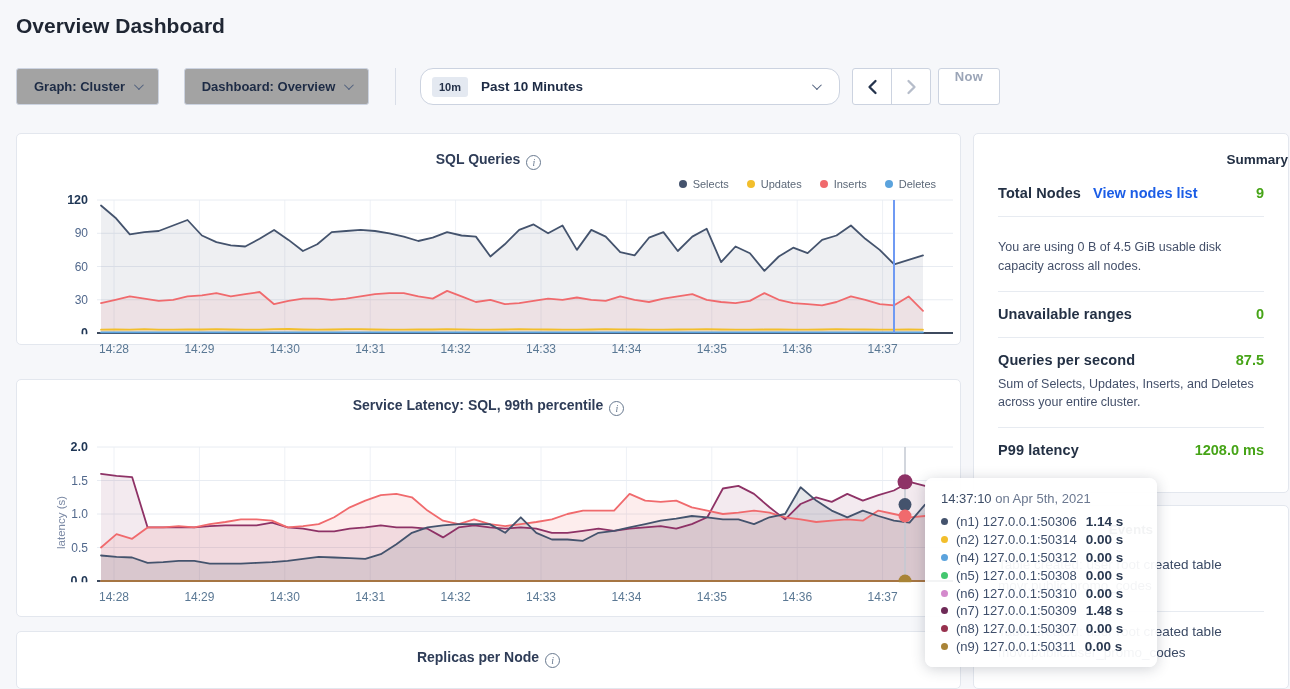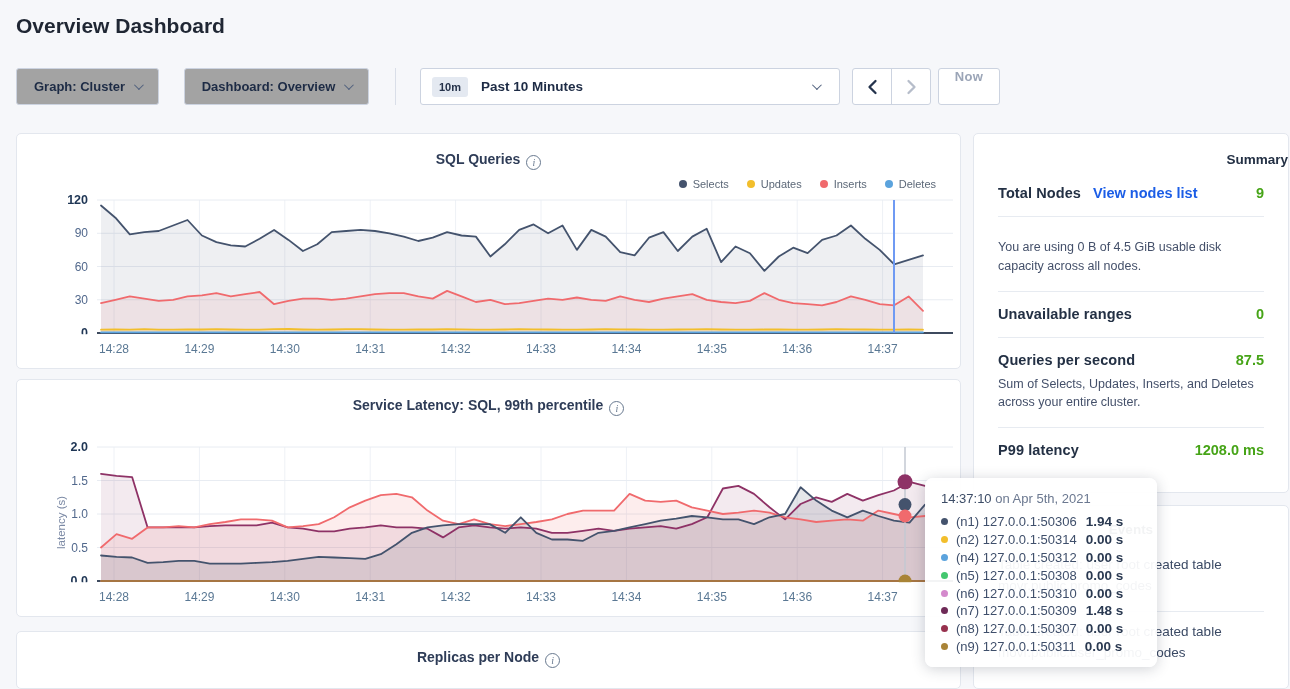--- a/index.html
+++ b/index.html
@@ -11,36 +11,36 @@
   .page-title { position:absolute; left:16px; top:14px; font-size:21px; font-weight:600; color:#1f2633; }
 
   
   .ctl { position:absolute; top:68px; height:37px; background:#a3a3a3; border:1px solid #ccd3e0; border-radius:3px;
          display:flex; align-items:center; justify-content:center; gap:9px; cursor:pointer;
          font-size:13px; font-weight:700; color:#1d2b45; }
   .chev-down { width:7px; height:7px; border-right:1.5px solid #51617e; border-bottom:1.5px solid #51617e;
                transform:rotate(45deg) translateY(-2px); display:inline-block; }
   .ctl-divider { position:absolute; top:68px; left:395px; width:1px; height:37px; background:#d9dee8; }
   .time-picker { position:absolute; top:68px; left:420px; width:420px; height:37px; background:#fff;
-                 border:1px solid #ccd3e0; border-radius:3px; display:flex; align-items:center; cursor:pointer; }
+                 border:1px solid #ccd3e0; border-radius:13px; display:flex; align-items:center; cursor:pointer; }
   .time-chip { background:#e4e9f1; border-radius:3px; font-size:11px; font-weight:700; color:#25324a;
                padding:4px 7px; margin-left:11px; }
   .time-label { font-size:13.5px; font-weight:700; color:#1d2b45; margin-left:13px; }
   .time-picker .chev-down { position:absolute; right:20px; }
   .arrow-group { position:absolute; top:68px; left:852px; width:79px; height:37px; background:#fff;
                  border:1px solid #ccd3e0; border-radius:3px; display:flex; }
   .arrow-btn { flex:1; display:flex; align-items:center; justify-content:center; cursor:pointer; }
   .arrow-btn + .arrow-btn { border-left:1px solid #ccd3e0; }
   .now-btn { position:absolute; top:68px; left:938px; width:62px; height:37px; background:#fff;
              border:1px solid #ccd3e0; border-radius:3px; display:flex; justify-content:center;
              font-size:13px; font-weight:700; color:#9ba5b7; letter-spacing:.3px; }
 
   
   .card { position:absolute; background:#fff; border:1px solid #e3e7ee; border-radius:5px; }
-  #sql-card      { left:16px; top:133px; width:945px; height:236px; }
+  #sql-card      { left:16px; top:133px; width:945px; height:212px; }
   #latency-card  { left:16px; top:379px; width:945px; height:238px; }
   #replicas-card { left:16px; top:631px; width:945px; height:58px; }
   #summary-card  { left:973px; top:133px; width:316px; height:360px; overflow:hidden; }
   #events-card   { left:973px; top:505px; width:316px; height:184px; overflow:hidden; }
 
   .chart-title { position:absolute; top:17px; left:0; right:0; text-align:center; font-size:14px;
                  font-weight:700; color:#2e3c57; }
   .info-icon { display:inline-block; width:15px; height:15px; border:1px solid #68798f; border-radius:50%;
                font-size:10px; line-height:14px; color:#68798f; text-align:center; font-weight:400;
                vertical-align:-2px; margin-left:6px; font-family:"Liberation Serif",serif; font-style:italic; cursor:pointer; }
@@ -295,21 +295,21 @@
   </div>
 </div>
 
 <div class="tooltip">
   <div class="tt-title">
     <span class="tt-time">14:37:10</span><span class="tt-date"> on Apr 5th, 2021</span>
   </div>
   <div class="tt-row">
       <span class="tt-dot" style="background: rgb(68, 83, 109);"></span>
       <span class="tt-addr">(n1) 127.0.0.1:50306</span>
-      <span class="tt-val">1.94 s</span>
+      <span class="tt-val">1.14 s</span>
     </div>
   <div class="tt-row">
       <span class="tt-dot" style="background: rgb(242, 190, 44);"></span>
       <span class="tt-addr">(n2) 127.0.0.1:50314</span>
       <span class="tt-val">0.00 s</span>
     </div>
   <div class="tt-row">
       <span class="tt-dot" style="background: rgb(91, 163, 221);"></span>
       <span class="tt-addr">(n4) 127.0.0.1:50312</span>
       <span class="tt-val">0.00 s</span>

